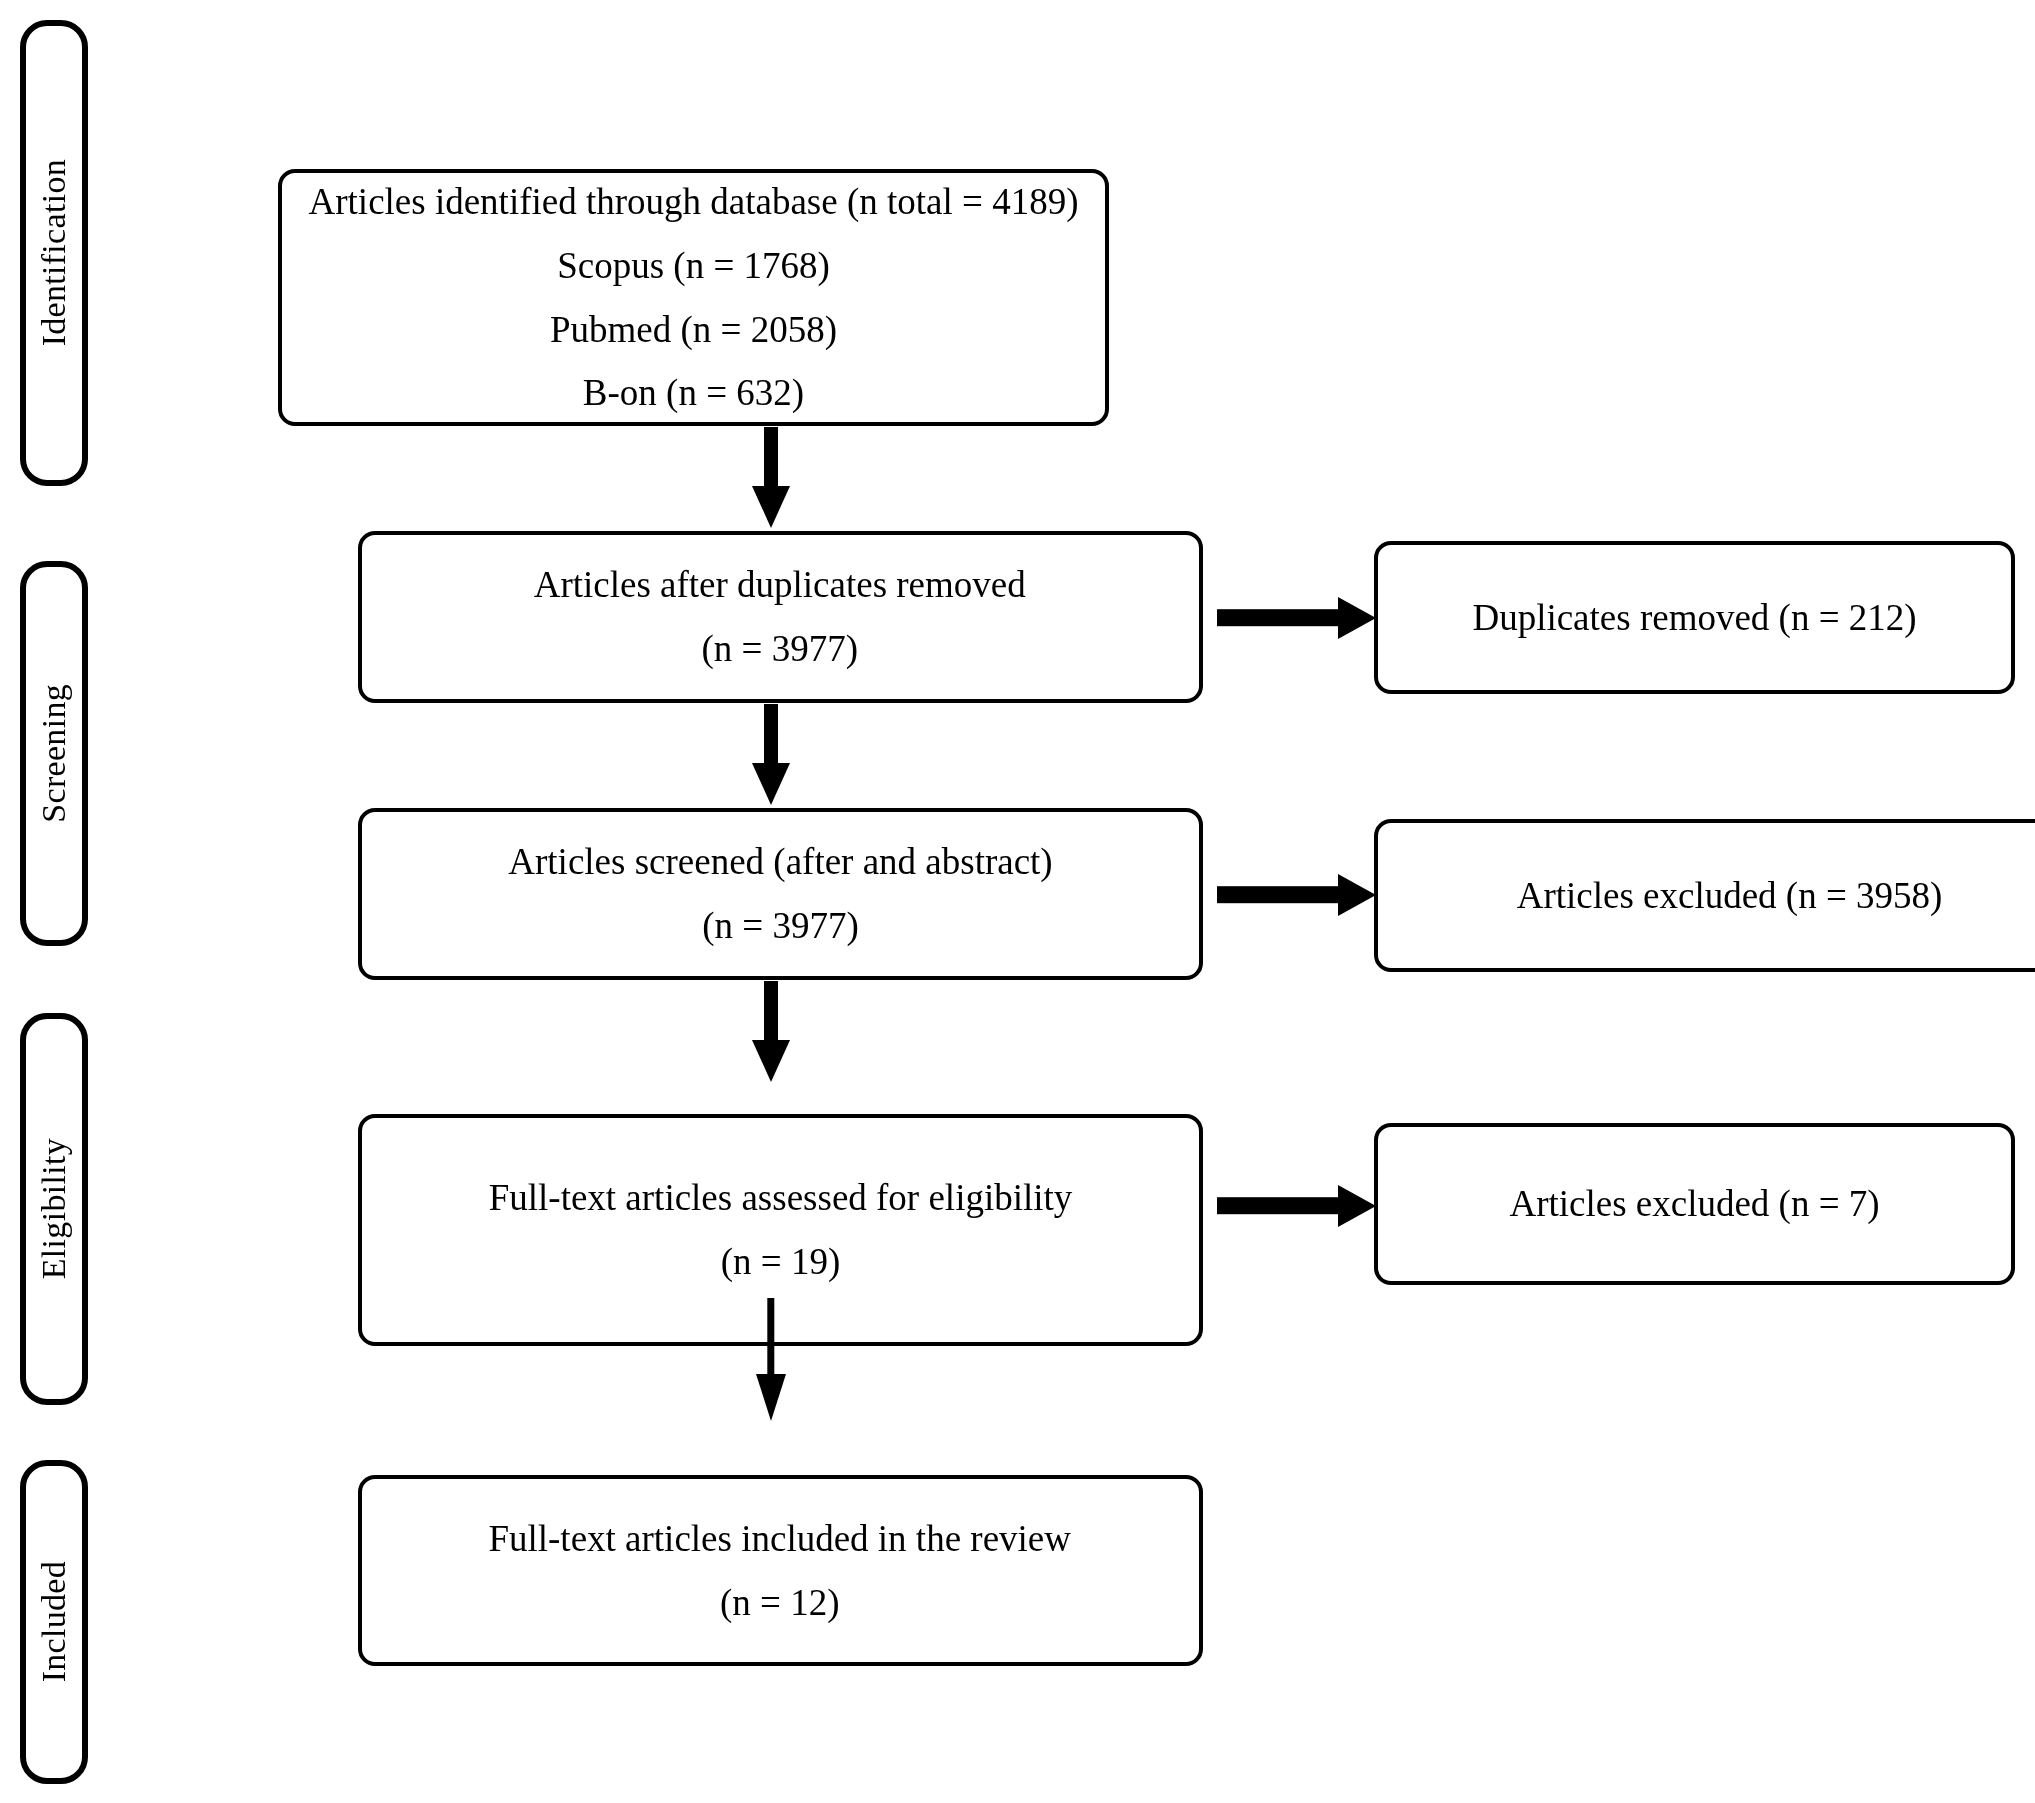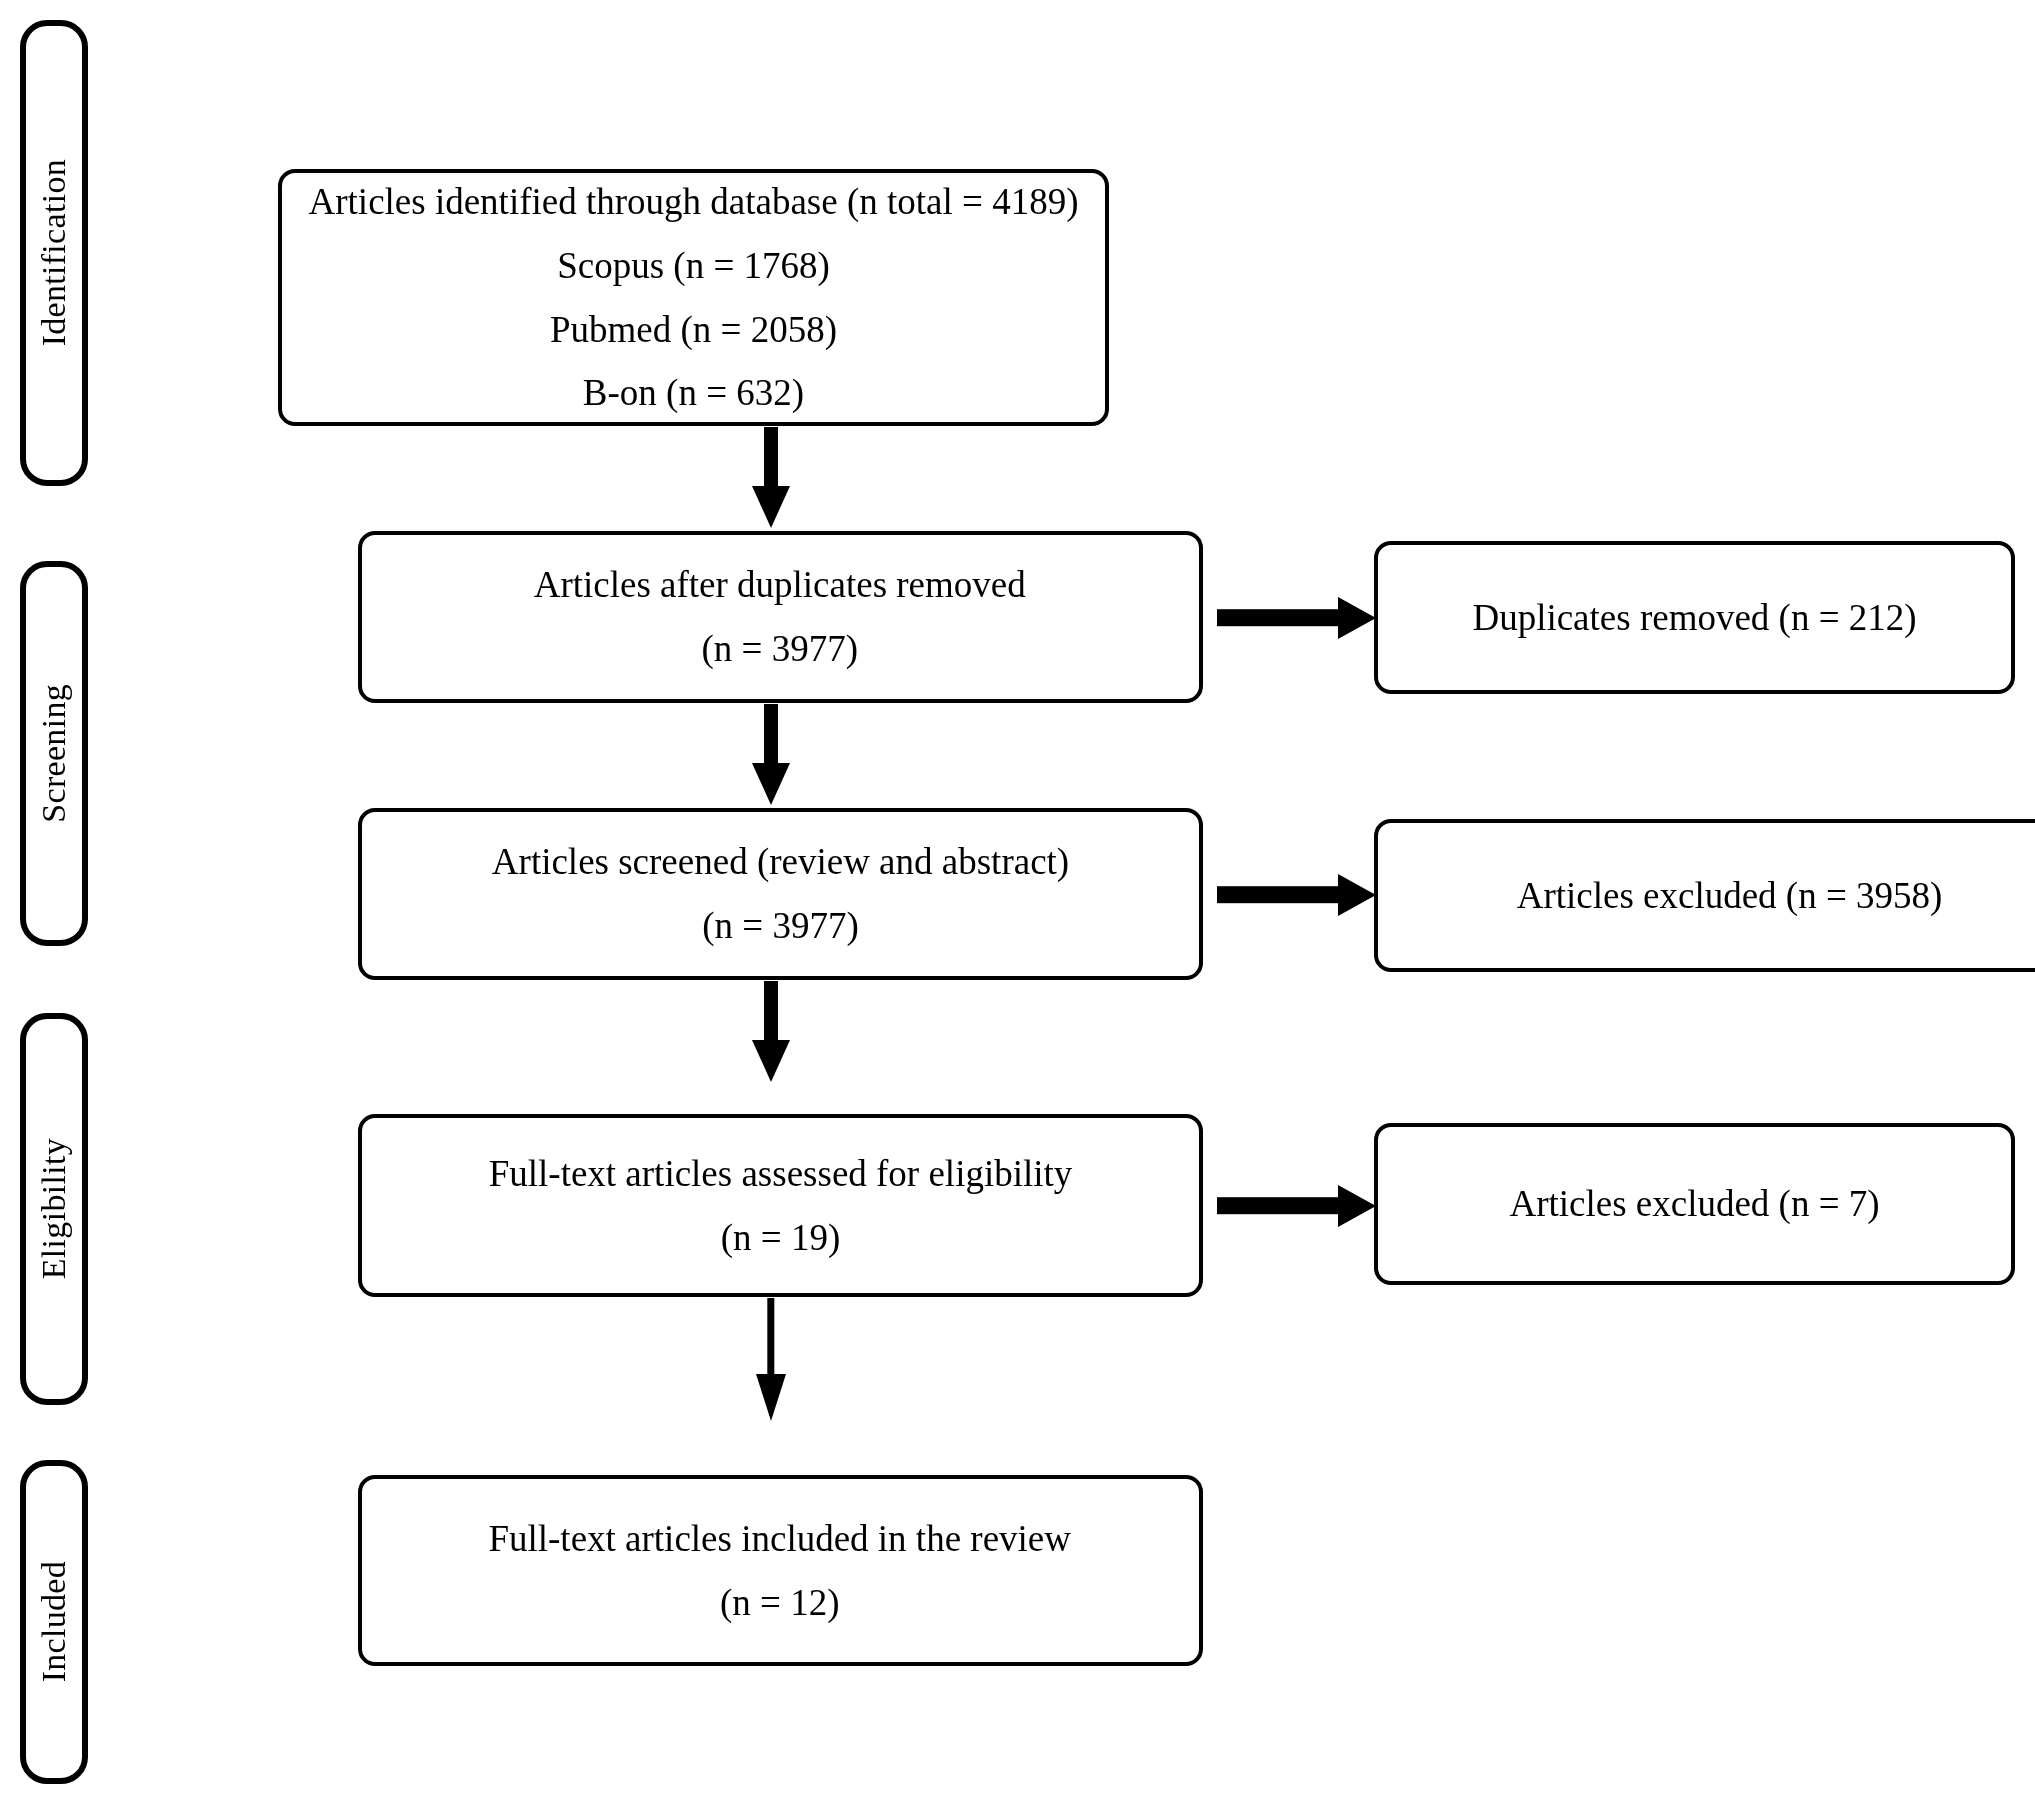--- a/index.html
+++ b/index.html
@@ -161,39 +161,39 @@
   <div class="box" style="left:1374px; top:541px; width:641px; height:153px;">
     <span class="ln">Duplicates removed (n = 212)</span>
   </div>
 
   <div class="v-arrow" style="left:750px; top:704px; height:101px;">
     <div class="stem" style="height:62px;"></div>
     <div class="head"></div>
   </div>
 
   <div class="box" style="left:358px; top:808px; width:845px; height:172px;">
-    <span class="ln">Articles screened (review and abstract)</span>
+    <span class="ln">Articles screened (after and abstract)</span>
     <span class="ln">(n = 3977)</span>
   </div>
 
   <div class="h-arrow" style="left:1217px; top:874px; width:159px;">
     <div class="stem" style="width:123px;"></div>
     <div class="head"></div>
   </div>
 
   <div class="box" style="left:1374px; top:819px; width:711px; height:153px;">
     <span class="ln">Articles excluded (n = 3958)</span>
   </div>
 
   <div class="v-arrow" style="left:750px; top:981px; height:101px;">
     <div class="stem" style="height:62px;"></div>
     <div class="head"></div>
   </div>
 
-  <div class="box" style="left:358px; top:1114px; width:845px; height:183px;">
+  <div class="box" style="left:358px; top:1114px; width:845px; height:232px;">
     <span class="ln">Full-text articles assessed for eligibility</span>
     <span class="ln">(n = 19)</span>
   </div>
 
   <div class="h-arrow" style="left:1217px; top:1185px; width:159px;">
     <div class="stem" style="width:123px;"></div>
     <div class="head"></div>
   </div>
 
   <div class="box" style="left:1374px; top:1123px; width:641px; height:162px;">

